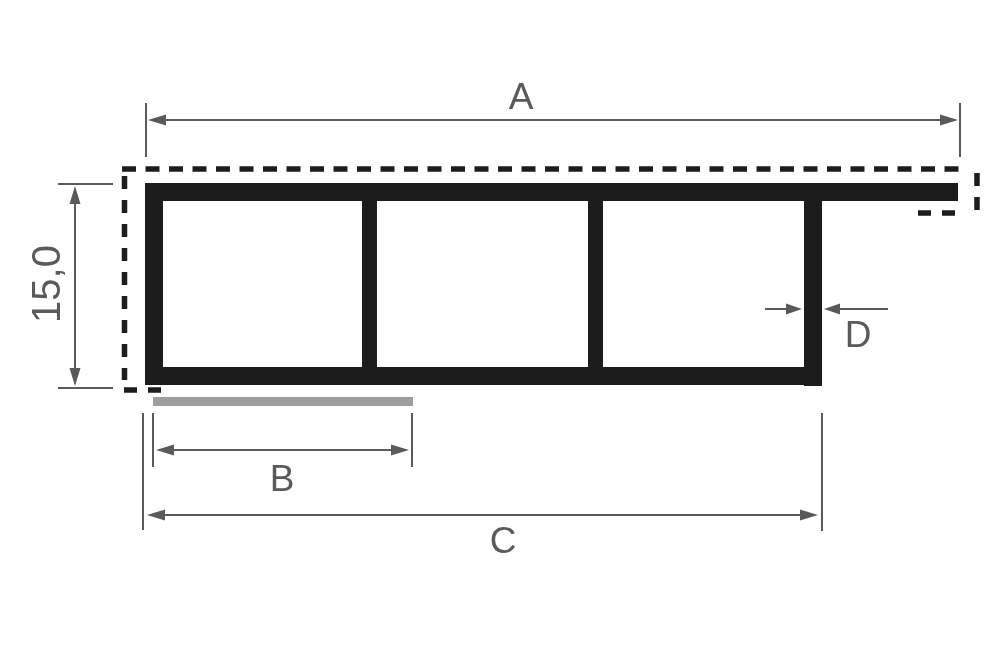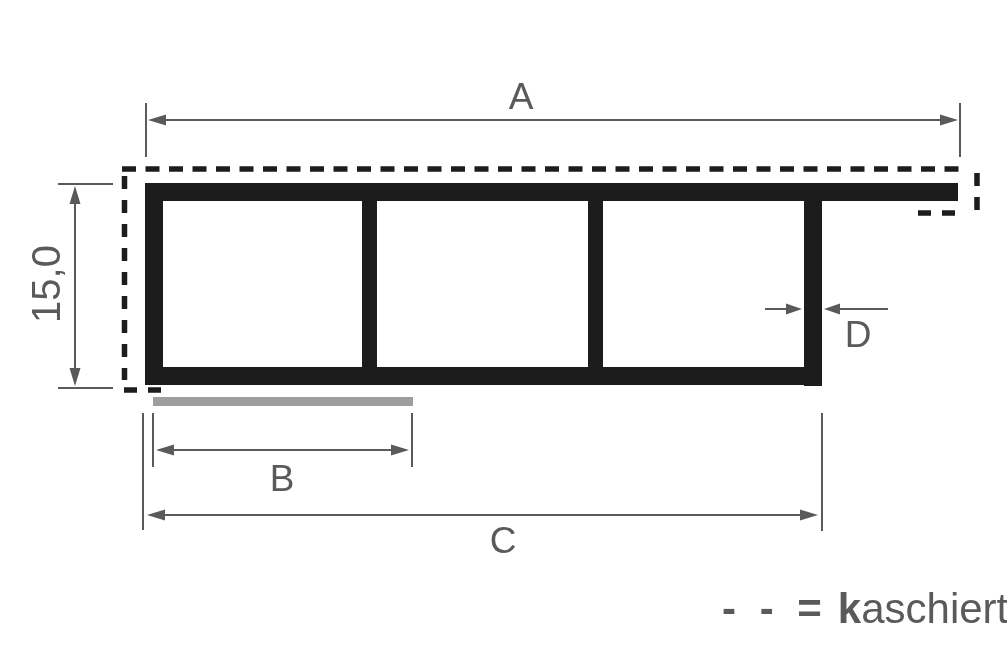--- a/index.html
+++ b/index.html
@@ -115,17 +115,14 @@
   <span class="lbl" style="left:521px;top:96px;">A</span>
 
   <span class="lbl lbl-rot" style="left:46px;top:284px;">15,0</span>
 
   <span class="lbl" style="left:282px;top:478px;">B</span>
 
   <span class="lbl" style="left:503px;top:540px;">C</span>
 
   <span class="lbl" style="left:858px;top:334px;">D</span>
 
-  <div class="legend">
-    <span class="sym">- - =</span><span class="bold-k">k</span><span>aschiert</span>
-  </div>
 
 </div>
 
 </body></html>

